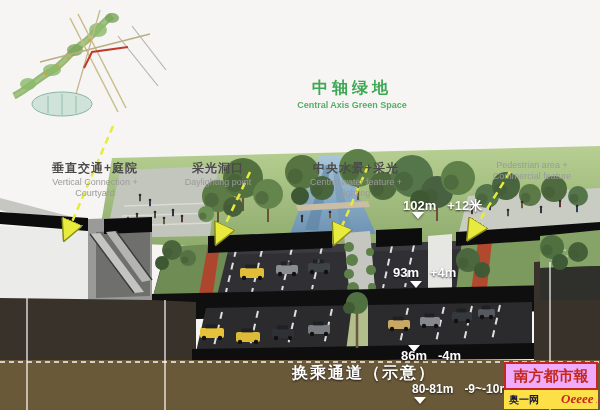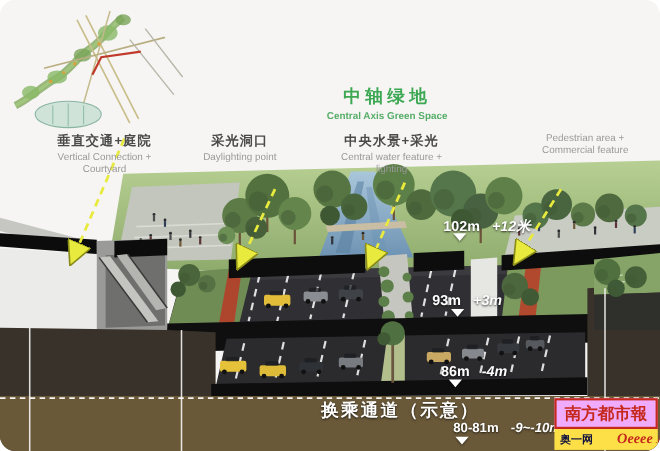--- a/index.html
+++ b/index.html
@@ -1,30 +1,30 @@
 <!DOCTYPE html>
 <html><head>
 <meta charset="utf-8">
 <style>
   html,body{margin:0;padding:0;background:#ffffff;}
   #stage{position:relative;width:600px;height:410px;overflow:hidden;background:#f6f5f3;
-         font-family:"Liberation Sans", sans-serif;border-radius:14px;}
+         font-family:"Liberation Sans", sans-serif;}
   #base-svg{position:absolute;left:0;top:0;}
 
   .main-title{position:absolute;transform:translateX(-50%);text-align:center;}
   .main-title .zh{font-size:16px;font-weight:bold;color:#3da853;letter-spacing:4px;white-space:nowrap;}
   .main-title .en{font-size:9px;font-weight:bold;color:#55ad68;white-space:nowrap;margin-top:1px;}
 
-  .flabel{position:absolute;transform:translateX(-50%);text-align:center;}
+  .flabel{position:absolute;transform:translateX(-50%);text-align:center;margin-top:40px;}
   .flabel .zh{font-size:12px;font-weight:bold;color:#4a4a4a;letter-spacing:1px;white-space:nowrap;}
   .flabel .en{font-size:9px;color:#9a9a9a;line-height:1.2;white-space:nowrap;}
 
   .meas{position:absolute;color:#ffffff;font-size:13px;font-weight:bold;white-space:nowrap;
         text-shadow:0 1px 2px rgba(0,0,0,.75);}
-  .meas .delta{margin-left:11px;font-style:italic;}
+  .meas .delta{margin-left:11px;}
   .meas-sm{font-size:12px;}
   .tri{position:absolute;width:0;height:0;border-left:6px solid transparent;
        border-right:6px solid transparent;border-top:7px solid #ffffff;
        filter:drop-shadow(0 1px 1px rgba(0,0,0,.5));}
 
   .caption{position:absolute;color:#ffffff;font-size:16px;font-weight:bold;letter-spacing:2px;
            white-space:nowrap;text-shadow:0 1px 2px rgba(0,0,0,.7);}
 
   .brand{position:absolute;right:2px;bottom:1px;width:94px;}
   .brand-box{border:2px solid #c5281c;background:#f0abfc;height:24px;display:flex;
@@ -379,25 +379,25 @@
   <div class="en">Pedestrian area +</div>
   <div class="en">Commercial feature</div>
 </div>
 
 <div class="meas" style="left:403px;top:197px;">
   <span>102m</span><span class="delta">+12米</span>
 </div>
 <div class="tri" style="left:412px;top:212px;"></div>
 
 <div class="meas" style="left:393px;top:265px;">
-  <span>93m</span><span class="delta">+3m</span>
+  <span>93m</span><span class="delta">+4m</span>
 </div>
 <div class="tri" style="left:410px;top:281px;"></div>
 
-<div class="meas" style="left:401px;top:330px;">
+<div class="meas" style="left:401px;top:348px;">
   <span>86m</span><span class="delta">-4m</span>
 </div>
 <div class="tri" style="left:408px;top:345px;"></div>
 
 <div class="caption" style="left:292px;top:363px;">换乘通道（示意）</div>
 
 <div class="meas meas-sm" style="left:412px;top:382px;">
   <span>80-81m</span><span class="delta">-9~-10m</span>
 </div>
 <div class="tri" style="left:414px;top:397px;"></div>

